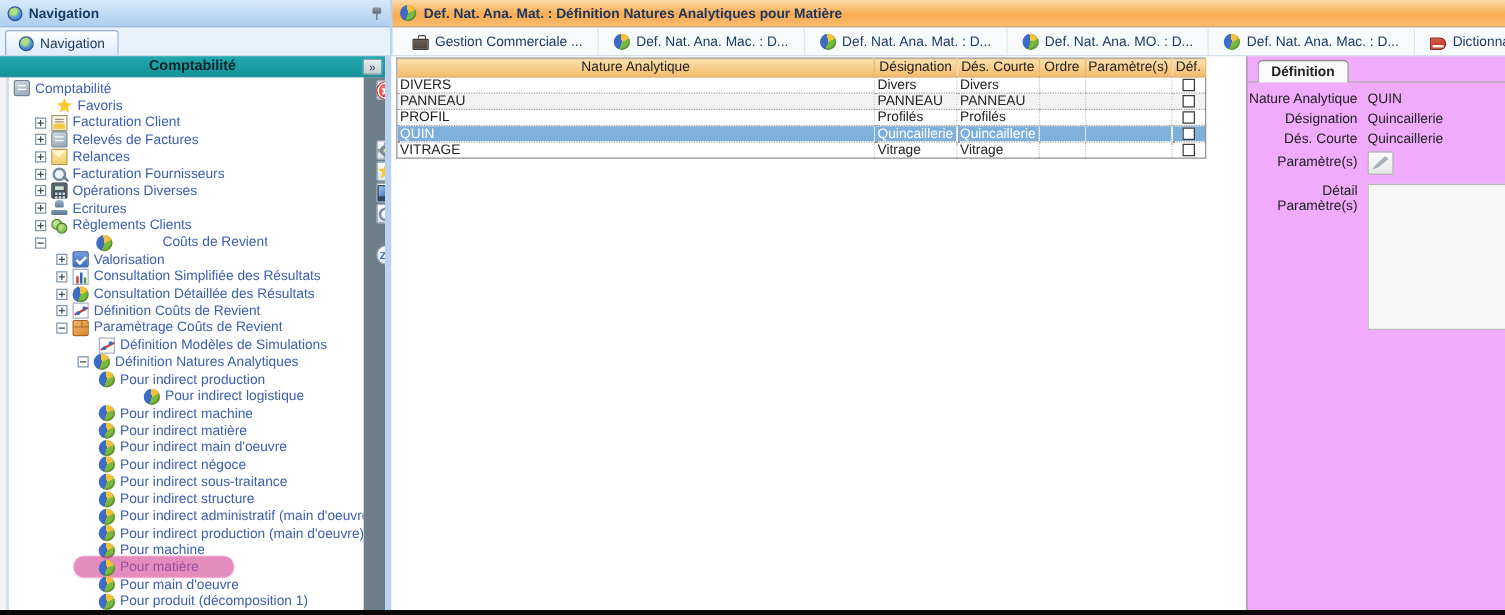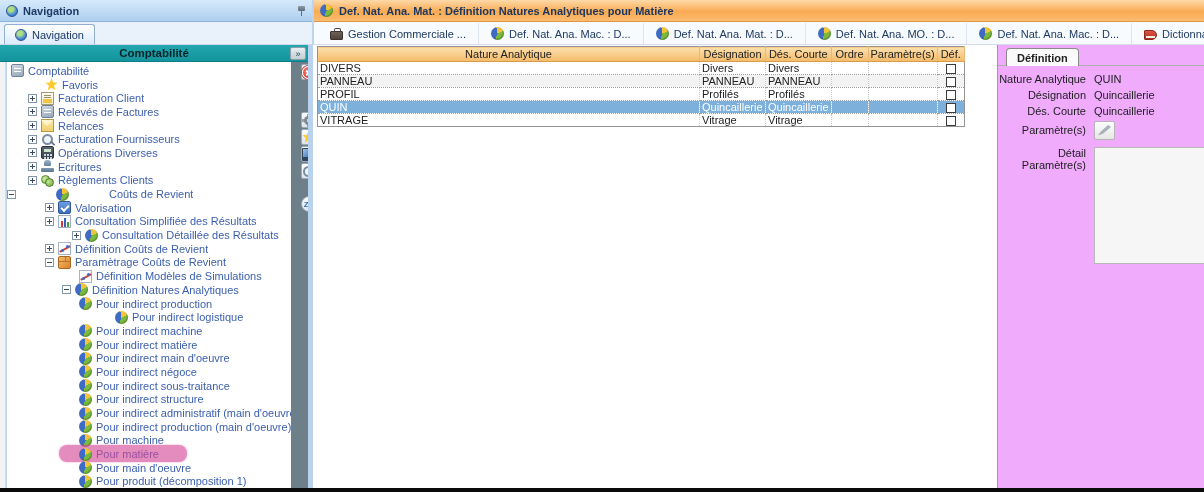--- a/index.html
+++ b/index.html
@@ -193,36 +193,36 @@
       <div class="trow" style="padding-left: 21px;">
         <span class="exp plus"></span>
         <span class="ico stamp"></span>
         <span class="lbl">Ecritures</span>
       </div>
       <div class="trow" style="padding-left: 21px;">
         <span class="exp plus"></span>
         <span class="ico coins"></span>
         <span class="lbl">Règlements Clients</span>
       </div>
-      <div class="trow" style=" gap: 40px;">
+      <div class="trow" style="padding-left: 21px; gap: 40px;">
         <span class="exp minus"></span>
         <span class="ico pie"></span>
         <span class="lbl">Coûts de Revient</span>
       </div>
       <div class="trow" style="padding-left: 38px;">
         <span class="exp plus"></span>
         <span class="ico flag"></span>
         <span class="lbl">Valorisation</span>
       </div>
       <div class="trow" style="padding-left: 38px;">
         <span class="exp plus"></span>
         <span class="ico barchart"></span>
         <span class="lbl">Consultation Simplifiée des Résultats</span>
       </div>
-      <div class="trow" style="padding-left: 17px; margin-left: 48px;">
+      <div class="trow" style="padding-left: 38px;">
         <span class="exp plus"></span>
         <span class="ico pie"></span>
         <span class="lbl">Consultation Détaillée des Résultats</span>
       </div>
       <div class="trow" style="padding-left: 38px;">
         <span class="exp plus"></span>
         <span class="ico linechart"></span>
         <span class="lbl">Définition Coûts de Revient</span>
       </div>
       <div class="trow" style="padding-left: 38px;">

